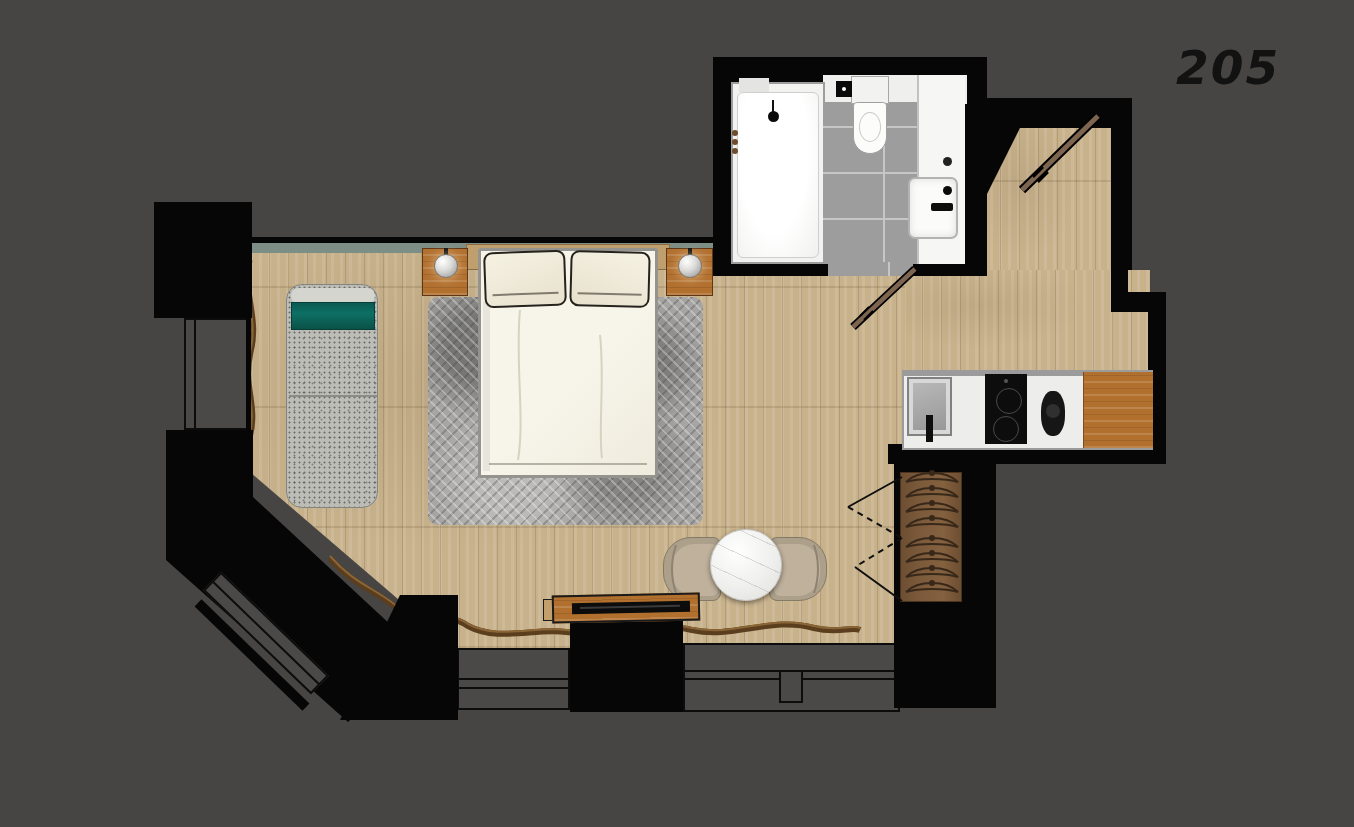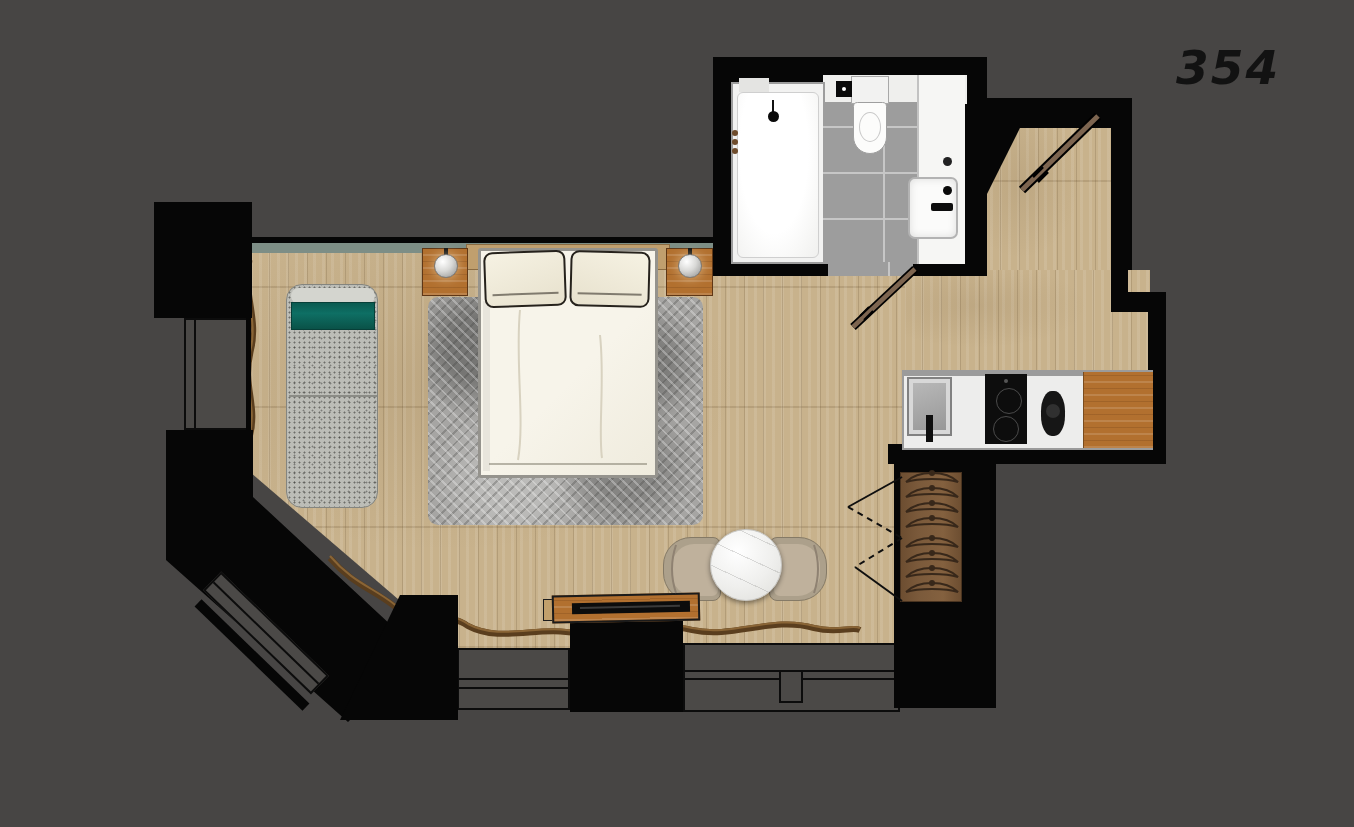--- a/index.html
+++ b/index.html
@@ -228,15 +228,15 @@
       <path d="M520,310 C515,360 525,420 518,460"></path>
       <path d="M600,335 C605,380 598,430 602,458"></path>
     </g>
 
     <g stroke="#8f8272" stroke-width="2" fill="none">
       <path d="M676,545 Q668,569 676,593"></path>
       <path d="M814,545 Q822,569 814,593"></path>
     </g>
   </svg>
 
-  <div id="room-label" class="a z10" style="left:1176px;top:40px;">354</div>
+  <div id="room-label" class="a z10" style="left:1176px;top:40px;">205</div>
 
 </div>
 
 </body></html>

